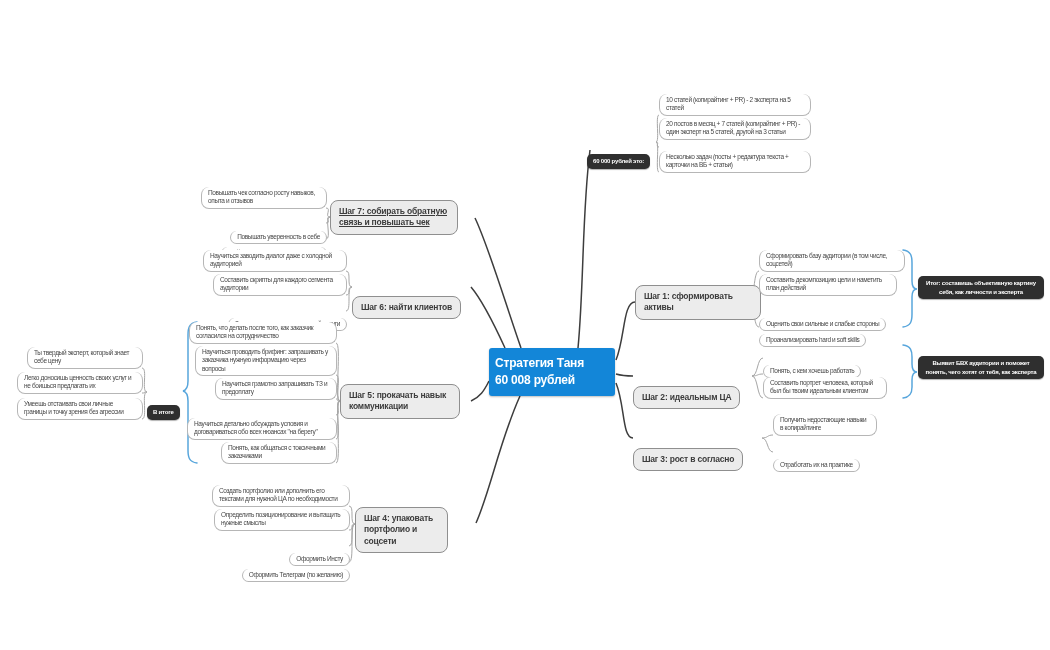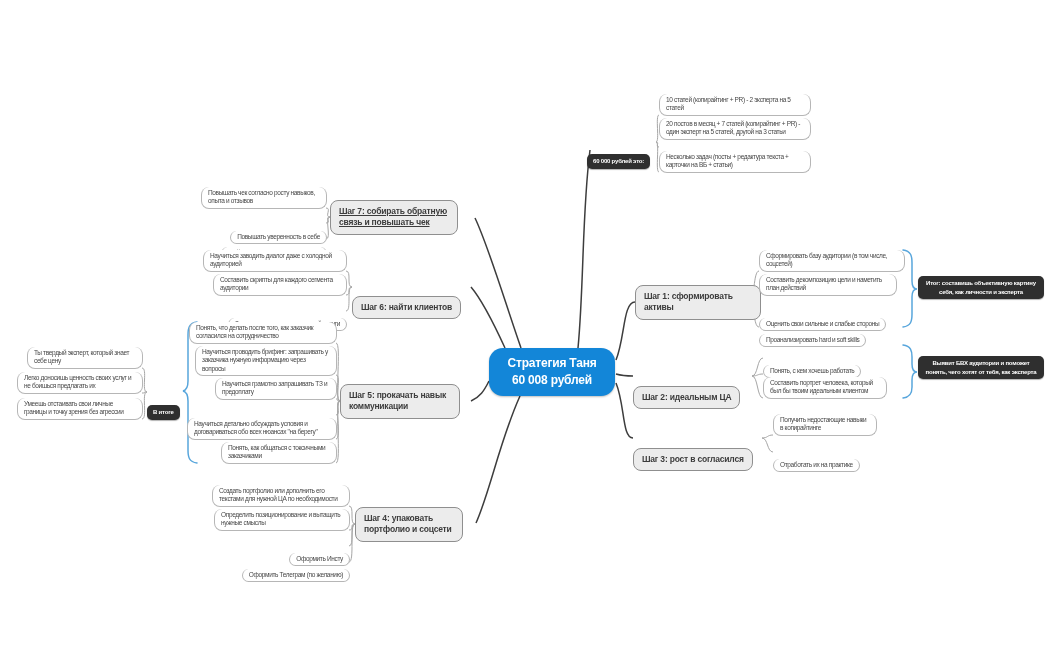--- a/index.html
+++ b/index.html
@@ -1,21 +1,21 @@
 <!DOCTYPE html>
 <html><head>
 <meta charset="utf-8">
 <style>
   html,body{margin:0;padding:0;background:#fff;}
   #canvas{position:relative;width:1050px;height:650px;background:#fff;overflow:hidden;
           font-family:"Liberation Sans","DejaVu Sans",sans-serif;}
   #wires{position:absolute;left:0;top:0;z-index:0;}
   .node{position:absolute;z-index:1;box-sizing:border-box;}
-  .central{left:489px;top:348px;width:126px;background:#1386d8;color:#fff;border-radius:14px;
-           font-weight:bold;font-size:12px;line-height:1.4;text-align:center;padding:7px 6px;
+  .central{left:489px;top:348px;width:126px;background:#1386d8;color:#fff;border-radius:3px;
+           font-weight:bold;font-size:12px;line-height:1.4;text-align:left;padding:7px 6px;
            letter-spacing:-0.2px;box-shadow:0 1px 2px rgba(0,0,0,.25);}
   .step{background:#ececec;border:1.5px solid #8f8f8f;border-radius:8px;padding:5px 8px;
         font-weight:bold;font-size:8.5px;letter-spacing:-0.2px;line-height:1.35;color:#3c3c3c;}
   .child{background:#fff;border:1px solid #b6b6b6;border-top:none;border-radius:8px;
          padding:2px 6px;font-size:6.5px;letter-spacing:-0.35px;line-height:1.3;color:#474747;}
   .nw{white-space:nowrap;margin-top:20px;}
   .dark{background:#2f2f2f;color:#fff;border-radius:5px;font-weight:bold;font-size:6px;
         letter-spacing:-0.2px;line-height:1.45;text-align:center;padding:3px 6px;
         box-shadow:0 1px 1px rgba(0,0,0,.3);}
   .branch{fill:none;stroke:#3d3d3d;stroke-width:1.5;}
@@ -91,21 +91,21 @@
   <div class="node child nw" style="left:759px;top:298px;">Оценить свои сильные и слабые стороны</div>
   <div class="node child nw" style="left:759px;top:314px;">Проанализировать hard и soft skills</div>
   <div class="node dark" style="left:918px;top:276px;width:126px;">Итог: составишь объективную картину себя, как личности и эксперта</div>
 
   <div class="node step nw" style="left:633px;top:366px;">Шаг 2: идеальным ЦА</div>
   <div class="node child nw" style="left:763px;top:345px;">Понять, с кем хочешь работать</div>
   <div class="node child nw" style="left:763px;top:361px;">Провести глубинные интервью</div>
   <div class="node child" style="left:763px;top:377px;width:124px;">Составить портрет человека, который был бы твоим идеальным клиентом</div>
   <div class="node dark" style="left:918px;top:356px;width:126px;">Выявит БВХ аудитории и поможет понять, чего хотят от тебя, как эксперта</div>
 
-  <div class="node step nw" style="left:633px;top:428px;">Шаг 3: рост в согласился</div>
+  <div class="node step nw" style="left:633px;top:428px;">Шаг 3: рост в согласно</div>
   <div class="node child" style="left:773px;top:414px;width:104px;">Получить недостающие навыки в копирайтинге</div>
   <div class="node child nw" style="left:773px;top:439px;">Отработать их на практике</div>
 
   <div class="node step" style="left:330px;top:200px;width:128px;text-decoration:underline;">Шаг 7: собирать обратную связь и повышать чек</div>
   <div class="node child" style="right:723px;top:187px;width:126px;">Повышать чек согласно росту навыков, опыта и отзывов</div>
   <div class="node child nw" style="right:723px;top:211px;">Повышать уверенность в себе</div>
   <div class="node child nw" style="right:723px;top:227px;">Выйти на твердые 60-70к в месяц</div>
 
   <div class="node step nw" style="left:352px;top:276px;">Шаг 6: найти клиентов</div>
   <div class="node child" style="right:703px;top:250px;width:144px;">Научиться заводить диалог даже с холодной аудиторией</div>
@@ -118,19 +118,19 @@
   <div class="node child" style="right:713px;top:378px;width:122px;">Научиться грамотно запрашивать ТЗ и предоплату</div>
   <div class="node child nw" style="right:713px;top:402px;">Прокачать навык отработки возражений</div>
   <div class="node child" style="right:713px;top:418px;width:150px;">Научиться детально обсуждать условия и договариваться обо всех нюансах "на берегу"</div>
   <div class="node child" style="right:713px;top:442px;width:116px;">Понять, как общаться с токсичными заказчиками</div>
 
   <div class="node dark nw" style="left:147px;top:385px;">В итоге</div>
   <div class="node child" style="right:907px;top:347px;width:116px;">Ты твердый эксперт, который знает себе цену</div>
   <div class="node child" style="right:907px;top:372px;width:126px;">Легко доносишь ценность своих услуг и не боишься предлагать их</div>
   <div class="node child" style="right:907px;top:398px;width:126px;">Умеешь отстаивать свои личные границы и точку зрения без агрессии</div>
 
-  <div class="node step" style="left:355px;top:507px;width:108px;">Шаг 4: упаковать портфолио и соцсети</div>
+  <div class="node step" style="left:355px;top:507px;width:93px;">Шаг 4: упаковать портфолио и соцсети</div>
   <div class="node child" style="right:700px;top:485px;width:138px;">Создать портфолио или дополнить его текстами для нужной ЦА по необходимости</div>
   <div class="node child" style="right:700px;top:509px;width:136px;">Определить позиционирование и вытащить нужные смыслы</div>
   <div class="node child nw" style="right:700px;top:533px;">Оформить Инсту</div>
   <div class="node child nw" style="right:700px;top:549px;">Оформить Телеграм (по желанию)</div>
 
 </div>
 
 </body></html>

